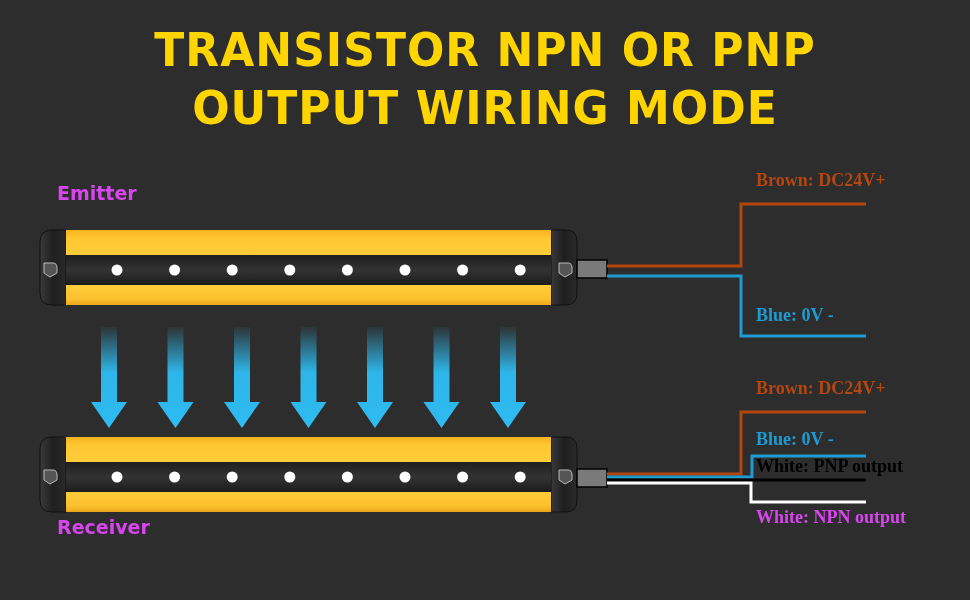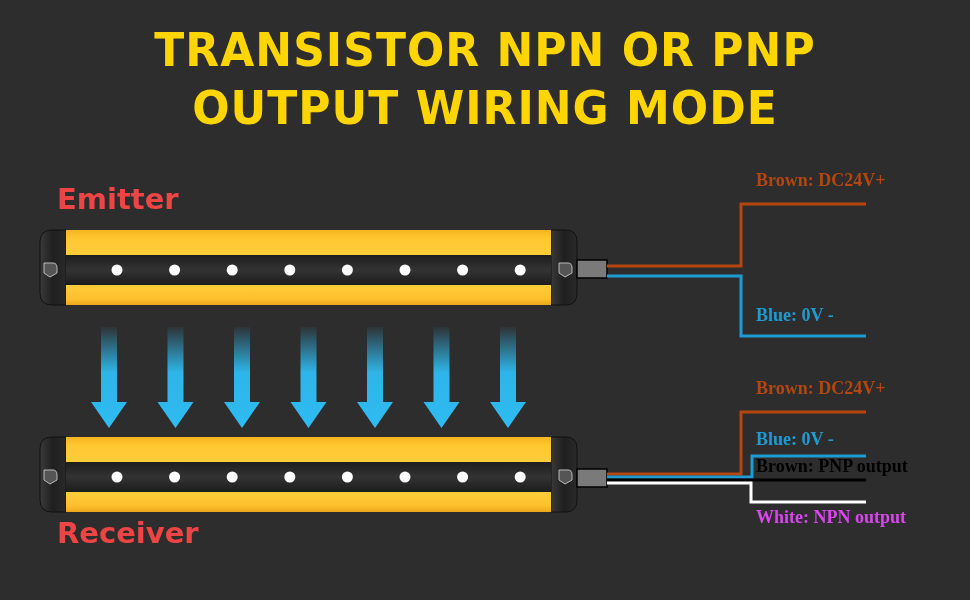--- a/index.html
+++ b/index.html
@@ -1,20 +1,20 @@
 <!DOCTYPE html>
 <html><head>
 <meta charset="utf-8">
 <style>
   html, body { margin:0; padding:0; }
   body { width:970px; height:600px; background:#2d2d2d; position:relative; overflow:hidden; font-family:"DejaVu Sans", sans-serif; }
   .title { position:absolute; left:0; width:970px; text-align:center; color:#ffd500; font-family:"DejaVu Sans", sans-serif; font-weight:bold; font-size:44px; letter-spacing:1px; transform:scaleY(1.05); }
   .t1 { top:24px; }
   .t2 { top:82px; }
-  .dev-label { position:absolute; color:#ef4444; font-weight:bold; font-size:29px; font-family:"DejaVu Sans", sans-serif; }
+  .dev-label { position:absolute; color:#d946ef; font-weight:bold; font-size:19px; font-family:"DejaVu Sans", sans-serif; }
   .wire-label { position:absolute; font-weight:bold; font-size:18px; font-family:Liberation Serif, serif; white-space:nowrap; }
   svg { position:absolute; left:0; top:0; }
 </style>
 </head>
 <body>
 
 <div class="title t1">TRANSISTOR NPN OR PNP</div>
 <div class="title t2">OUTPUT WIRING MODE</div>
 
 <div class="dev-label" style="left:57px; top:182px;">Emitter</div>
@@ -108,14 +108,14 @@
   <polyline points="607,477 752,477 752,456 866,456" fill="none" stroke="#1e9bd2" stroke-width="3"></polyline>
   <polyline points="607,480 866,480" fill="none" stroke="#000000" stroke-width="3"></polyline>
   <polyline points="607,483 751,483 751,502 866,502" fill="none" stroke="#ffffff" stroke-width="3"></polyline>
 </svg>
 
 <div class="wire-label" style="left:756px; top:170px; color:#b5460f;">Brown: DC24V+</div>
 <div class="wire-label" style="left:756px; top:305px; color:#1e9bd2;">Blue: 0V -</div>
 
 <div class="wire-label" style="left:756px; top:378px; color:#b5460f;">Brown: DC24V+</div>
 <div class="wire-label" style="left:756px; top:429px; color:#1e9bd2;">Blue: 0V -</div>
-<div class="wire-label" style="left:756px; top:456px; color:#000;"><span>Brown: PNP</span><span> output</span></div>
+<div class="wire-label" style="left:756px; top:456px; color:#000;"><span>White: PNP</span><span> output</span></div>
 <div class="wire-label" style="left:756px; top:507px; color:#d946ef;">White: NPN output</div>
 
 </body></html>

